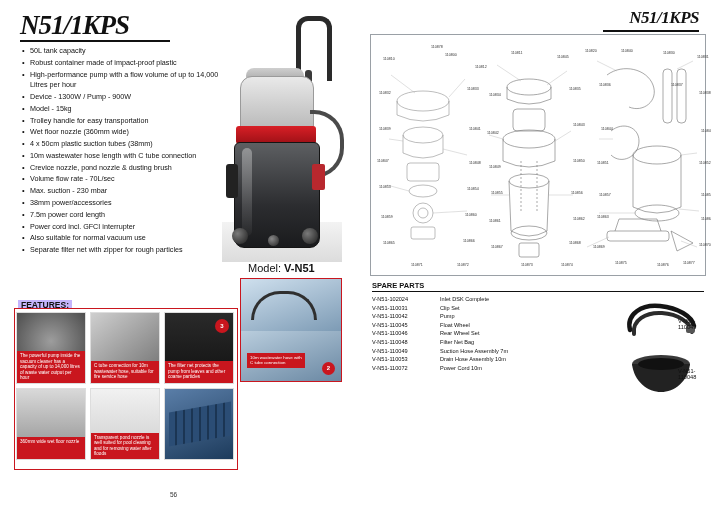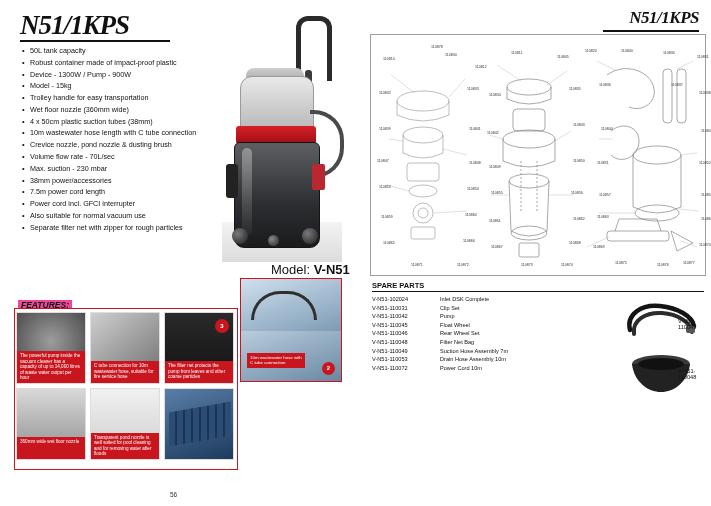--- a/index.html
+++ b/index.html
@@ -84,32 +84,32 @@
     background:radial-gradient(circle at 35% 35%,#7a7a7a,#1c1c1c);
     bottom:18px;
   }
   .vac .wheel.l{left:10px;}
   .vac .wheel.r{left:80px;}
   .vac .caster{
     position:absolute;left:46px;bottom:16px;width:11px;height:11px;border-radius:50%;
     background:radial-gradient(circle at 35% 35%,#888,#222);
   }
   .model-label{
-    position:absolute;left:271px;top:262px;font-size:13px;color:#111;
+    position:absolute;left:248px;top:262px;font-size:11px;color:#111;
   }
   .model-label b{font-weight:bold;}
 
   
   .features{
     position:absolute;left:14px;top:308px;width:222px;height:160px;
     border:1px solid #c9161e;background:#ffffff;
   }
   .features-title{
     position:absolute;left:18px;top:300px;font-size:8.5px;font-weight:bold;color:#111;
-    background:#ec4899;padding:0 3px;font-style:italic;
+    background:#c4b5fd;padding:0 3px;
   }
   .fgrid{
     position:absolute;left:16px;top:312px;width:218px;height:152px;
     display:grid;grid-template-columns:70px 70px 70px;grid-template-rows:72px 72px;gap:4px;
   }
   .fcell{position:relative;overflow:hidden;border:1px solid #ddd;background:#efefef;}
   .fcap{
     position:absolute;left:0;right:0;bottom:0;background:#c9161e;color:#fff;
     font-size:4.6px;line-height:5.6px;padding:2px 3px;min-height:18px;
   }
@@ -200,20 +200,21 @@
 
   <div class="left">
 
     <div class="logo">N51/1KPS</div>
     <div class="logo-underline"></div>
 
     <div class="spec-list">
       <ul id="spec-ul">
           <li>50L tank capacity</li>
           <li>Robust container made of impact-proof plastic</li>
+          <li>High-performance pump with a flow volume of up to 14,000 Litres per hour</li>
           <li>Device - 1300W / Pump - 900W</li>
           <li>Model - 15kg</li>
           <li>Trolley handle for easy transportation</li>
           <li>Wet floor nozzle (360mm wide)</li>
           <li>4 x 50cm plastic suction tubes (38mm)</li>
           <li>10m wastewater hose length with C tube connection</li>
           <li>Crevice nozzle, pond nozzle &amp; dusting brush</li>
           <li>Volume flow rate - 70L/sec</li>
           <li>Max. suction - 230 mbar</li>
           <li>38mm power/accessories</li>

